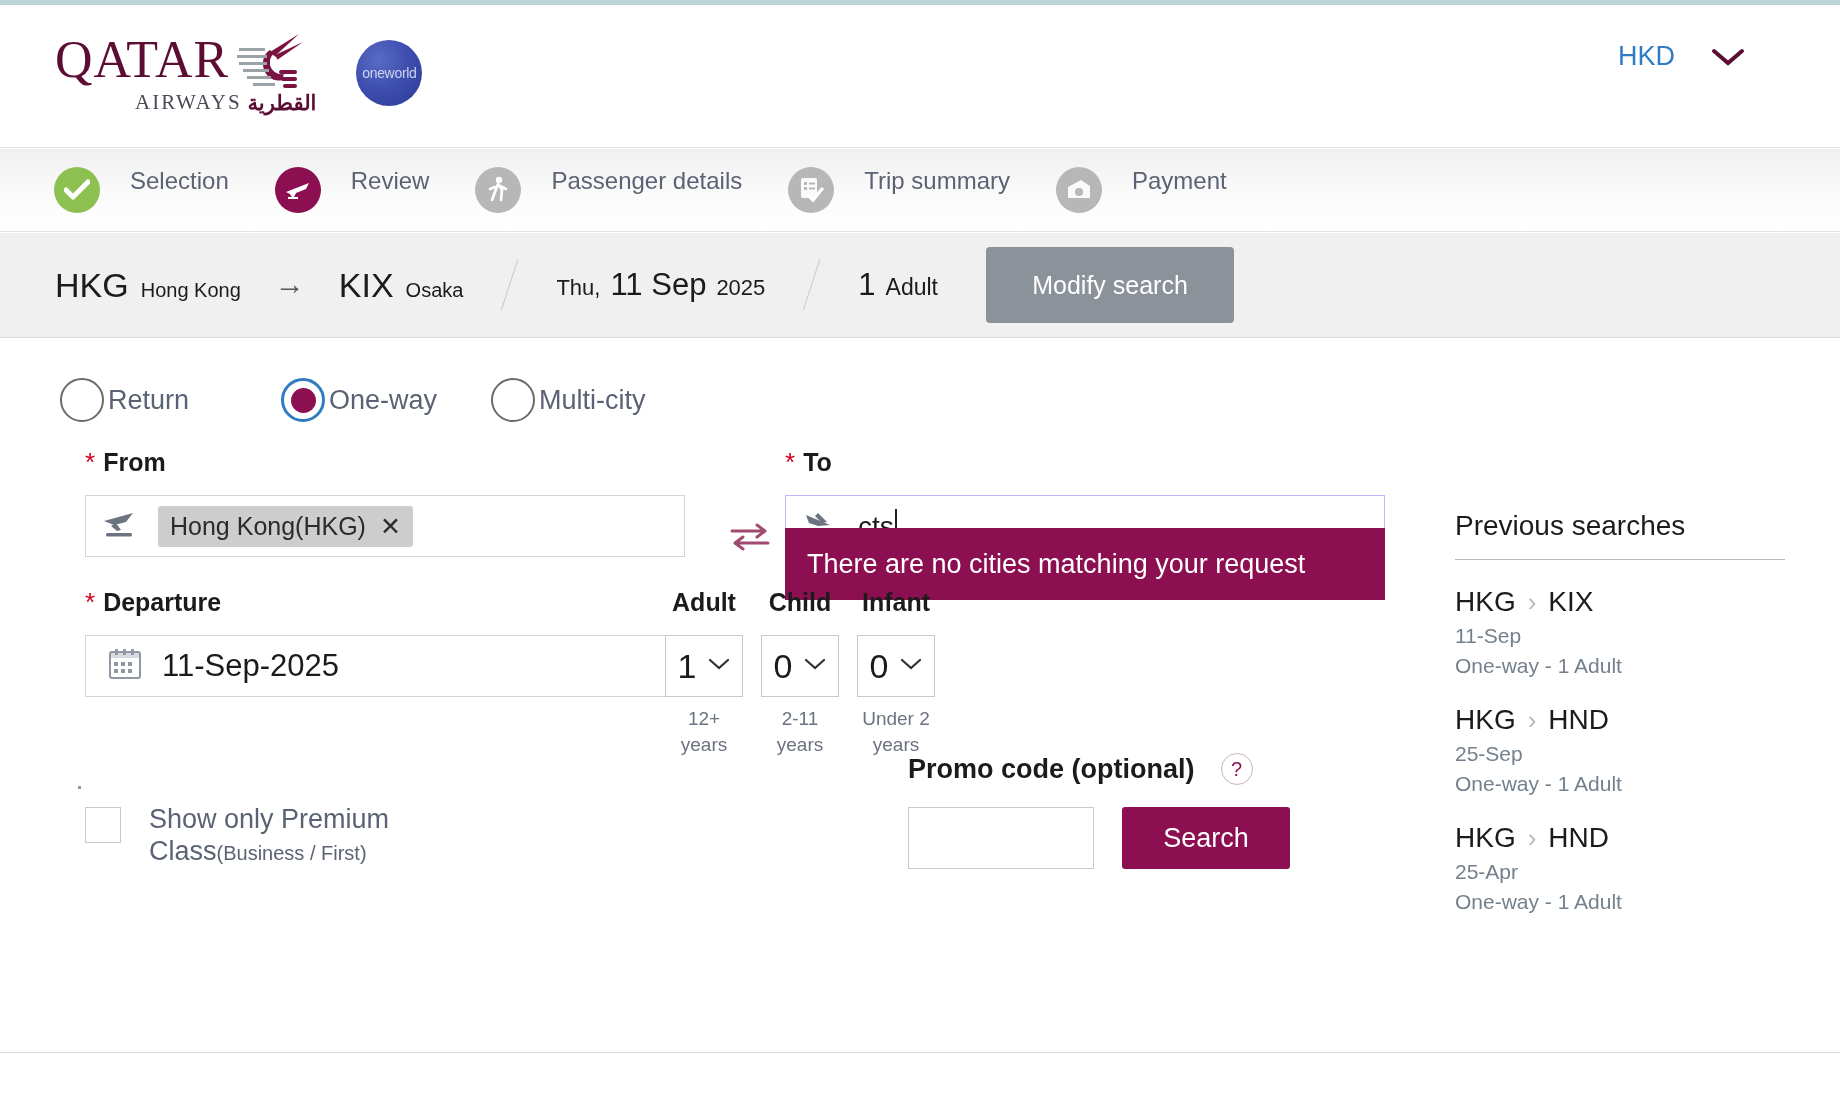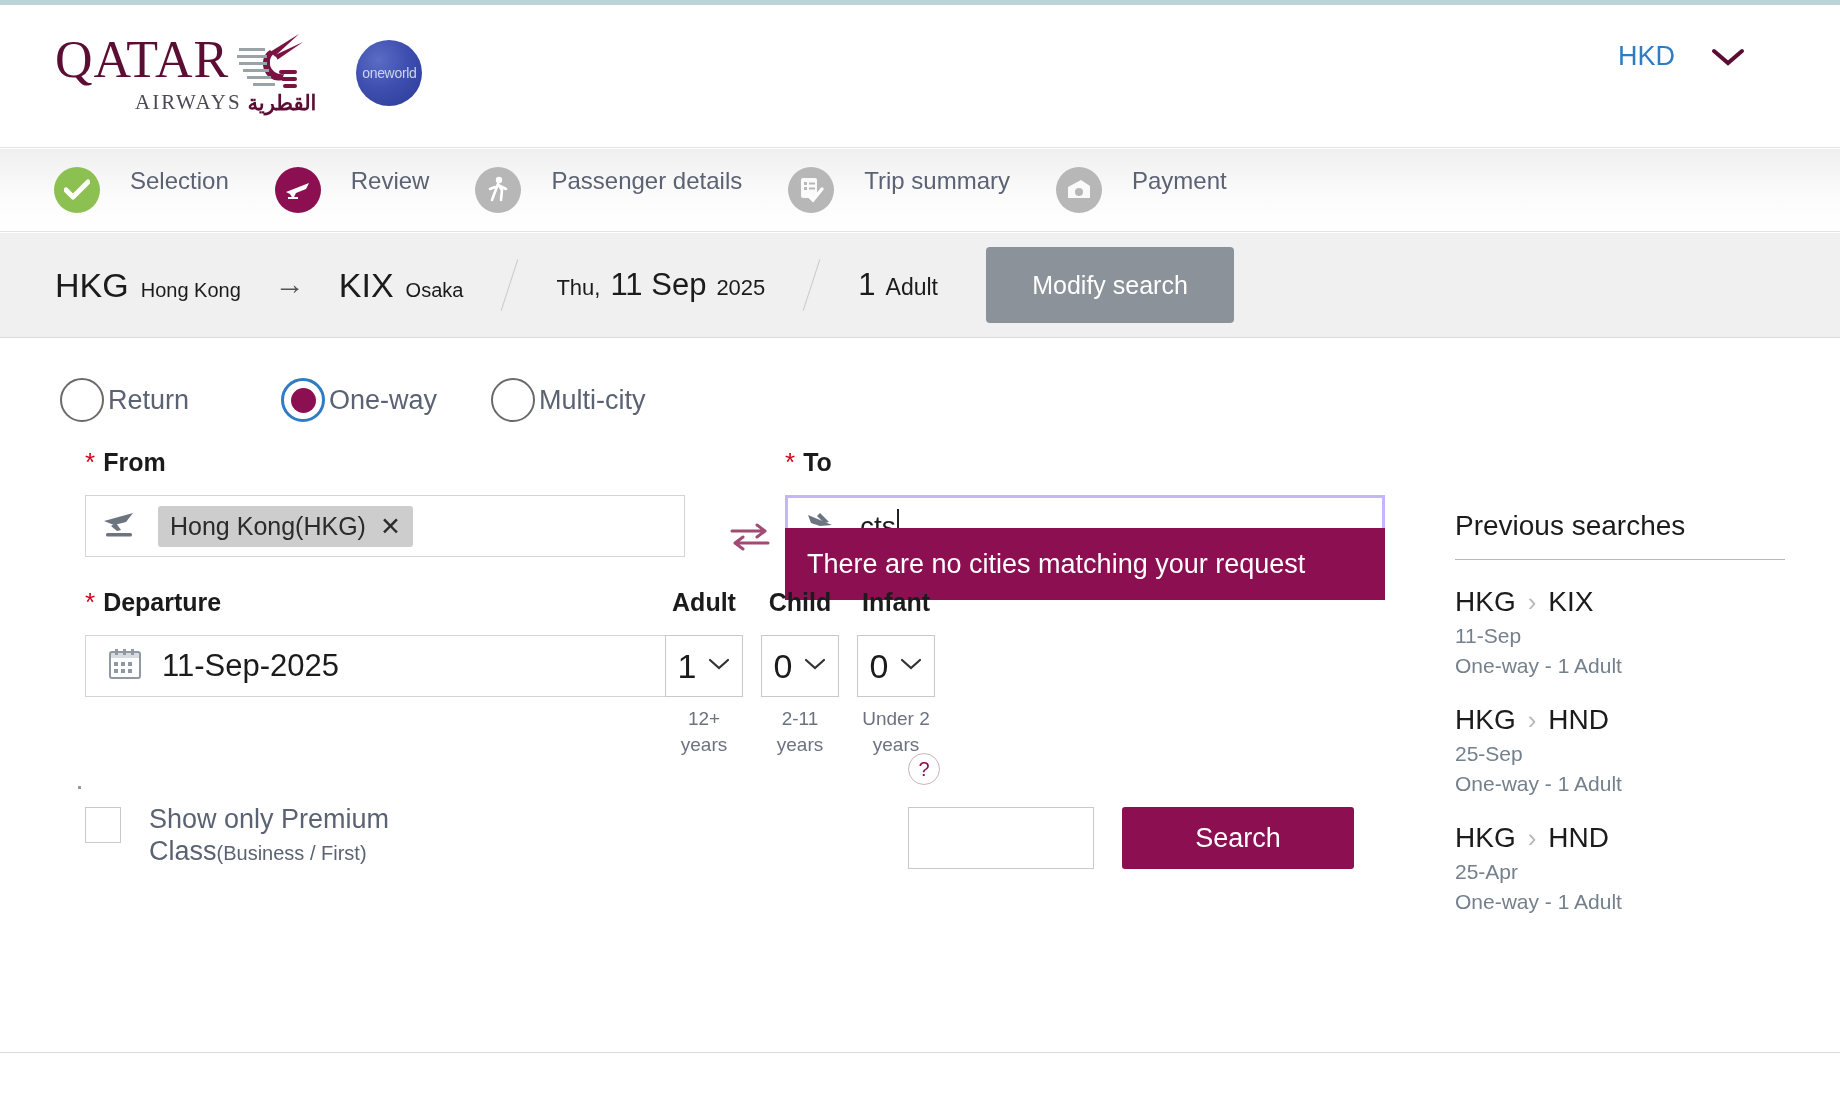--- a/index.html
+++ b/index.html
@@ -129,21 +129,21 @@
   .star { color: #d0021b; font-size: 26px; line-height: 1; }
   .field-label { font-size: 25px; color: #1b1b1b; font-weight: bold; }
 
   .from-block { position: absolute; left: 85px; top: 110px; width: 600px; }
   .to-block   { position: absolute; left: 785px; top: 110px; width: 600px; }
 
   .inp-box {
     margin-top: 18px; height: 62px; border: 1px solid #d4d4d4; background: #fff;
     display: flex; align-items: center; padding: 0 14px; gap: 14px; width: 600px;
   }
-  .inp-box.focused { border: 3px solid #c4b5fd; }
+  .inp-box.focused { border: 1px solid #c4b5fd; }
   .chip {
     background: #cdcdcd; border-radius: 3px; padding: 6px 12px;
     display: flex; align-items: center; gap: 14px;
   }
   .chip .txt { font-size: 25px; color: #2b2b2b; }
   .chip .x { font-size: 25px; color: #2b2b2b; cursor: pointer; }
   .typed { font-size: 28px; color: #1b1b1b; position: relative; }
   .caret {
     display:inline-block; width: 2px; height: 34px; background: #222;
     vertical-align: -7px; margin-left: 1px;
@@ -188,21 +188,21 @@
   .promo-head { display:flex; align-items:center; gap: 26px; }
   .promo-lbl { font-size: 27px; font-weight: bold; color: #1b1b1b; }
   .q-ico {
     width: 32px; height: 32px; border-radius: 50%; border: 1px solid #cbb3c0;
     color: #8c1051; font-size: 20px; display:flex; align-items:center; justify-content:center;
     cursor: pointer;
   }
   .promo-row { display:flex; align-items:center; gap: 28px; margin-top: 22px; }
   .promo-input { width: 186px; height: 62px; border: 1px solid #c9c9c9; background:#fff; }
   .search-btn {
-    width: 232px; height: 62px; background: #8c1051; color: #fff; border: none; border-radius: 3px;
+    width: 168px; height: 62px; background: #8c1051; color: #fff; border: none; border-radius: 3px;
     font-size: 27px; font-family: "Liberation Sans", sans-serif; cursor: pointer;
   }
 
   
   .prev {
     position: absolute; left: 1455px; top: 510px; width: 400px;
   }
   .prev-title { font-size: 28px; color: #1b1b1b; white-space: nowrap; }
   .prev-rule { width: 330px; height: 1px; background: #b9b9b9; margin-top: 17px; }
   .prev-item { margin-top: 26px; cursor: pointer; }
@@ -483,20 +483,21 @@
     </div>
 
     <span class="dot-marker"></span>
     <div class="premium">
       <span class="cb"></span>
       <span class="ptxt"><span>Show only Premium Class</span><span class="small">(Business / First)</span></span>
     </div>
 
     <div class="promo-wrap">
       <div class="promo-head">
+        <span class="promo-lbl">Promo code (optional)</span>
         <span class="q-ico">?</span>
       </div>
       <div class="promo-row">
         <input class="promo-input" type="text" placeholder="" style="">
         <button class="search-btn">Search</button>
       </div>
     </div>
   </div>
 
   <div class="prev">

